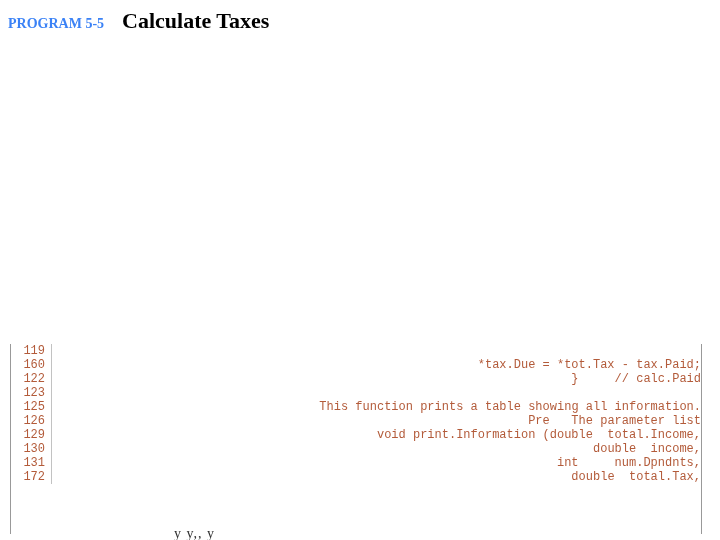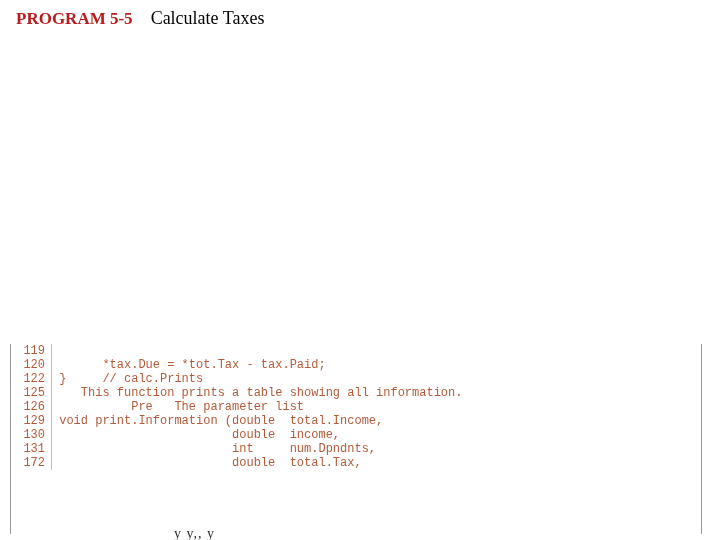--- a/index.html
+++ b/index.html
@@ -11,30 +11,29 @@
     font-family: "Times New Roman", serif;
     position: relative;
     overflow: hidden;
   }
   .header {
     display: flex;
     align-items: baseline;
     padding: 8px 8px 0 8px;
   }
   .program-label {
-    color: #b91c1c;
+    color: #3b82f6;
     font-weight: bold;
-    font-size: 17px;
+    font-size: 14px;
     margin-right: 18px;
-    margin-left: 8px;
   }
   .program-title {
     color: #000000;
-    font-weight: normal;
-    font-size: 18px;
+    font-weight: bold;
+    font-size: 22px;
   }
   .code-area {
     position: absolute;
     left: 10px;
     top: 344px;
     width: 690px;
     height: 190px;
     border-left: 1px solid #999;
     border-right: 1px solid #999;
     font-family: "Courier New", monospace;
@@ -51,20 +50,21 @@
     width: 34px;
     border-right: 1px solid #c2c2c2;
     text-align: right;
     padding-right: 6px;
     color: #b35b3a;
     flex: 0 0 auto;
   }
   .line-text {
     padding-left: 0;
     flex: 1 1 auto;
+    text-align: right;
   }
   .mystery {
     position: absolute;
     left: 174px;
     top: 526px;
     font-family: "Times New Roman", serif;
     font-size: 14px;
     color: #333;
     letter-spacing: 1px;
   }
@@ -76,26 +76,30 @@
   <span class="program-label">PROGRAM 5-5</span>
   <span class="program-title">Calculate Taxes</span>
 </div>
 
 <div class="code-area">
   <div class="code-row">
     <span class="line-num">119</span>
     <span class="line-text"></span>
   </div>
   <div class="code-row">
-    <span class="line-num">120</span>
+    <span class="line-num">160</span>
     <span class="line-text">       *tax.Due = *tot.Tax - tax.Paid;</span>
   </div>
   <div class="code-row">
     <span class="line-num">122</span>
-    <span class="line-text"> }     // calc.Prints</span>
+    <span class="line-text"> }     // calc.Paid</span>
+  </div>
+  <div class="code-row">
+    <span class="line-num">123</span>
+    <span class="line-text"></span>
   </div>
   <div class="code-row">
     <span class="line-num">125</span>
     <span class="line-text">    This function prints a table showing all information.</span>
   </div>
   <div class="code-row">
     <span class="line-num">126</span>
     <span class="line-text">           Pre   The parameter list</span>
   </div>
   <div class="code-row">

